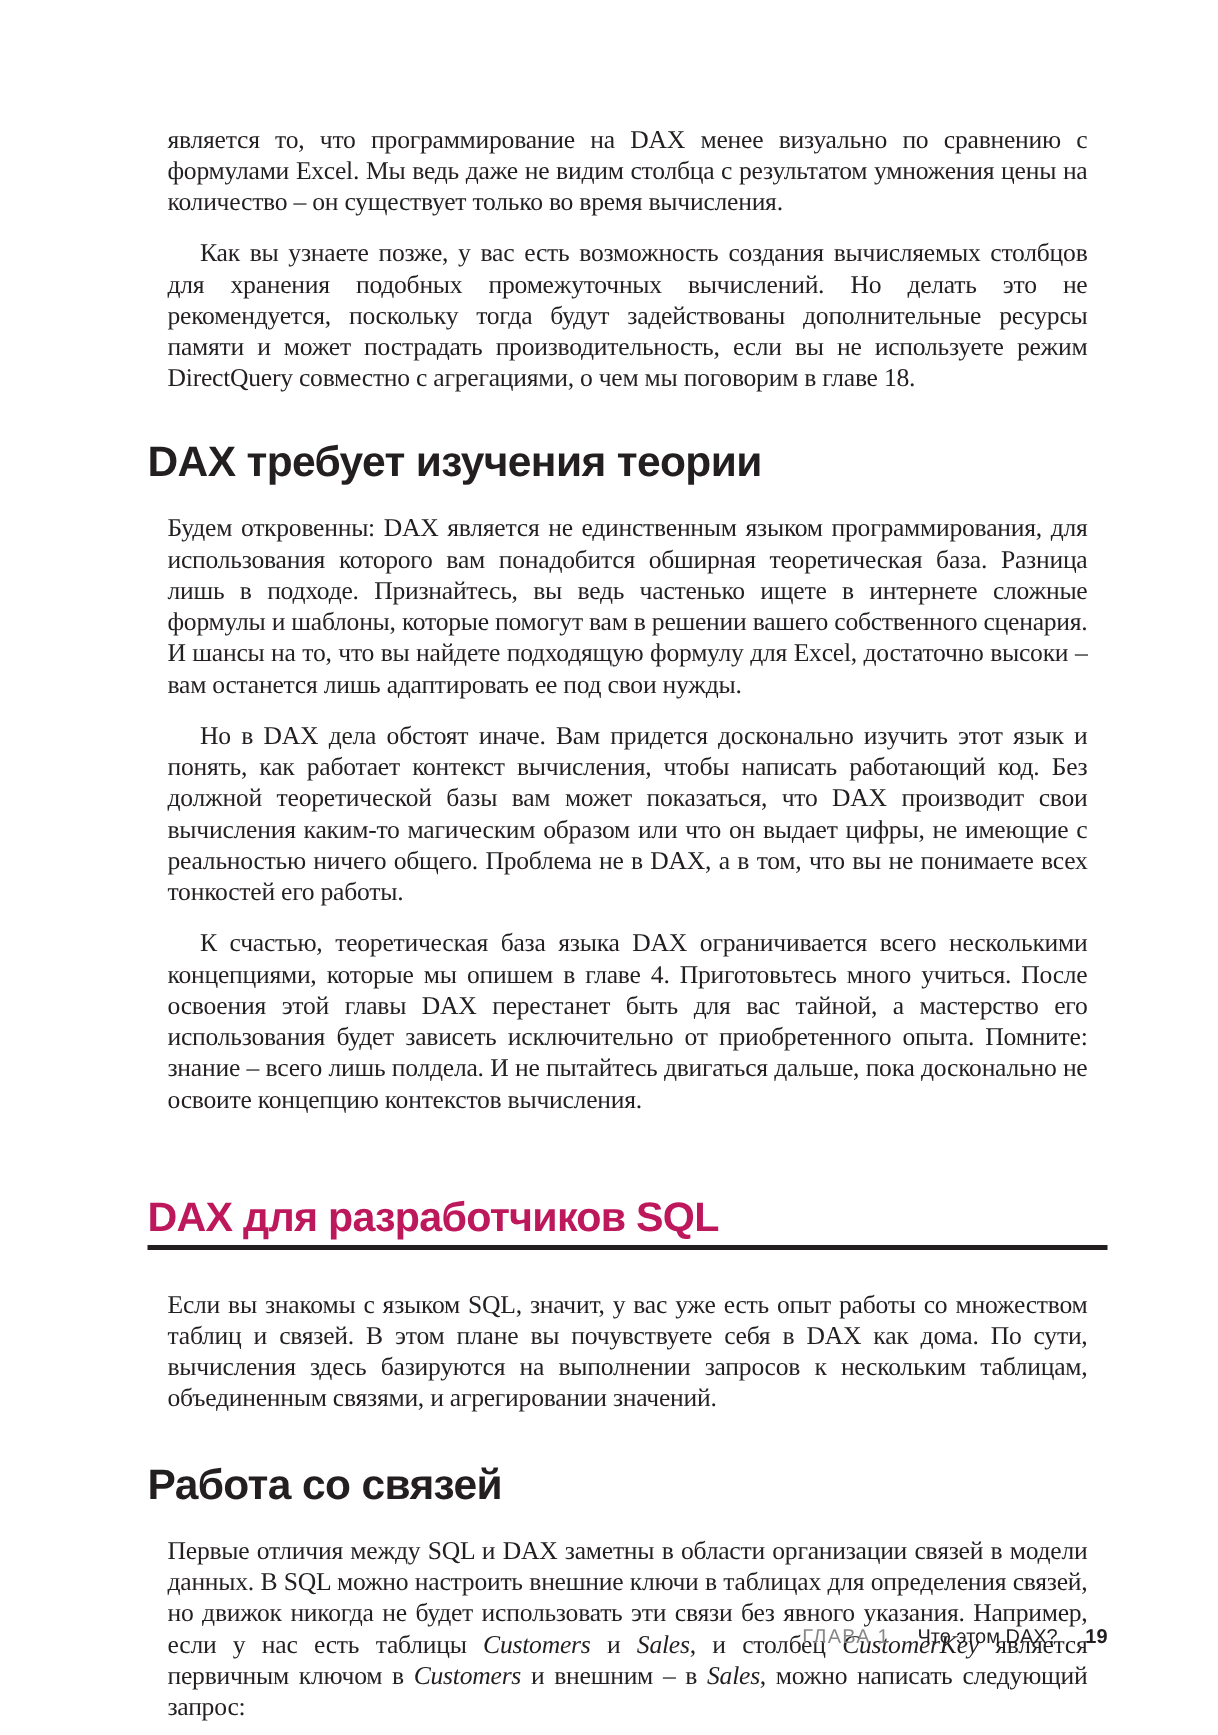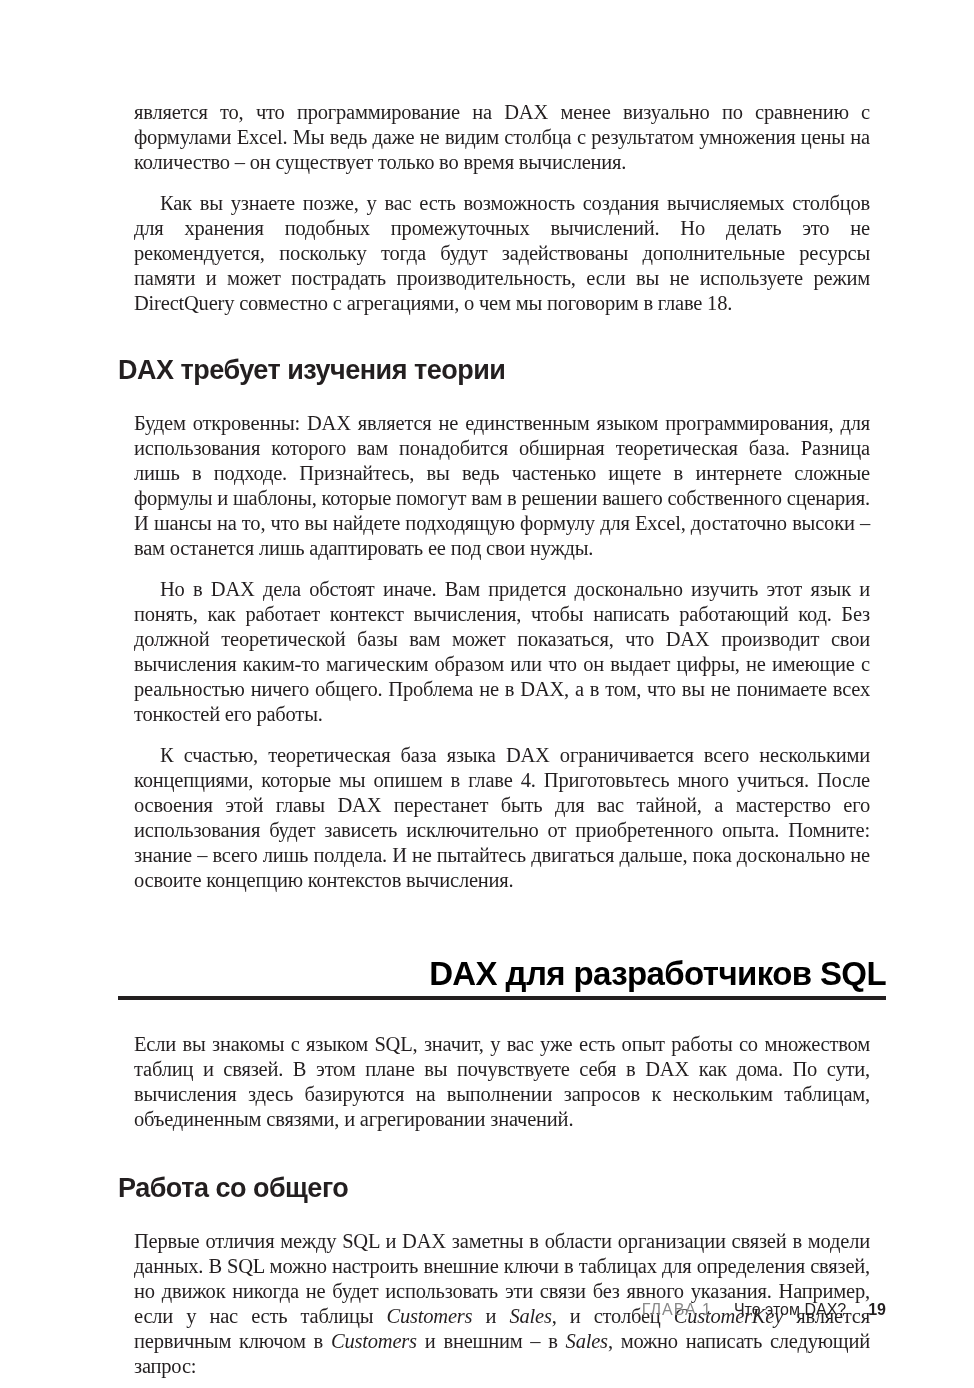--- a/index.html
+++ b/index.html
@@ -9,33 +9,32 @@
       color: #231f20;
       font-family: "Liberation Serif", "DejaVu Serif", serif;
       font-size: 20.5px;
       line-height: 25px;
     }
     .para { margin: 16px; text-align: justify; text-align-last: left; letter-spacing: -0.2px; }
     .para.indent { text-indent: 26px; }
     .h2 {
       font-family: "Liberation Sans", "DejaVu Sans", sans-serif;
       font-weight: bold;
-      font-size: 27px;
+      font-size: 34px;
       letter-spacing: -0.5px;
       margin: 0;
       color: #231f20;
     }
     .h1 {
       font-family: "Liberation Sans", "DejaVu Sans", sans-serif;
       font-weight: bold;
       font-size: 33px;
       letter-spacing: -0.6px;
       margin: 0;
-      color: #000000;
-      text-align: right;
+      color: #be185d;
     }
     .rule { height: 4px; background: #231f20; margin: 0; }
     .footer {
       position: absolute; right: 88px; top: 1301px;
       font-family: "Liberation Sans", "DejaVu Sans", sans-serif;
       font-size: 16px; color: #231f20;
       display: flex; align-items: flex-end;
     }
     .footer .chapter { color: #888888; letter-spacing: 1px; margin-right: 22px; }
     .footer .title { margin-right: 22px; }
@@ -57,21 +56,21 @@
   <p class="para indent">К счастью, теоретическая база языка DAX ограничивается всего несколькими концепциями, которые мы опишем в главе 4. Приготовьтесь много учиться. После освоения этой главы DAX перестанет быть для вас тайной, а мастерство его использования будет зависеть исключительно от приобретенного опыта. Помните: знание – всего лишь полдела. И не пытайтесь двигаться дальше, пока досконально не освоите концепцию контекстов вычисления.</p>
 
   <div style="height:52px"></div>
   <h1 class="h1">DAX для разработчиков SQL</h1>
   <div style="height:10px"></div>
   <div class="rule"></div>
   <div style="height:16px"></div>
   <p class="para">Если вы знакомы с языком SQL, значит, у вас уже есть опыт работы со множеством таблиц и связей. В этом плане вы почувствуете себя в DAX как дома. По сути, вычисления здесь базируются на выполнении запросов к нескольким таблицам, объединенным связями, и агрегировании значений.</p>
 
   <div style="height:28px"></div>
-  <h2 class="h2">Работа со общего</h2>
+  <h2 class="h2">Работа со связей</h2>
   <div style="height:12px"></div>
   <p class="para"><span>Первые отличия между SQL и DAX заметны в области организации связей в модели данных. В SQL можно настроить внешние ключи в таблицах для определения связей, но движок никогда не будет использовать эти связи без явного указания. Например, если у нас есть таблицы </span><em>Customers</em><span> и </span><em>Sales</em><span>, и столбец </span><em>CustomerKey</em><span> является первичным ключом в </span><em>Customers</em><span> и внешним – в </span><em>Sales</em><span>, можно написать следующий запрос:</span></p>
 </div>
 
 <div class="footer">
   <span class="chapter">ГЛАВА 1</span>
   <span class="title">Что этом DAX?</span>
   <span class="pnum">19</span>
 </div>
 

